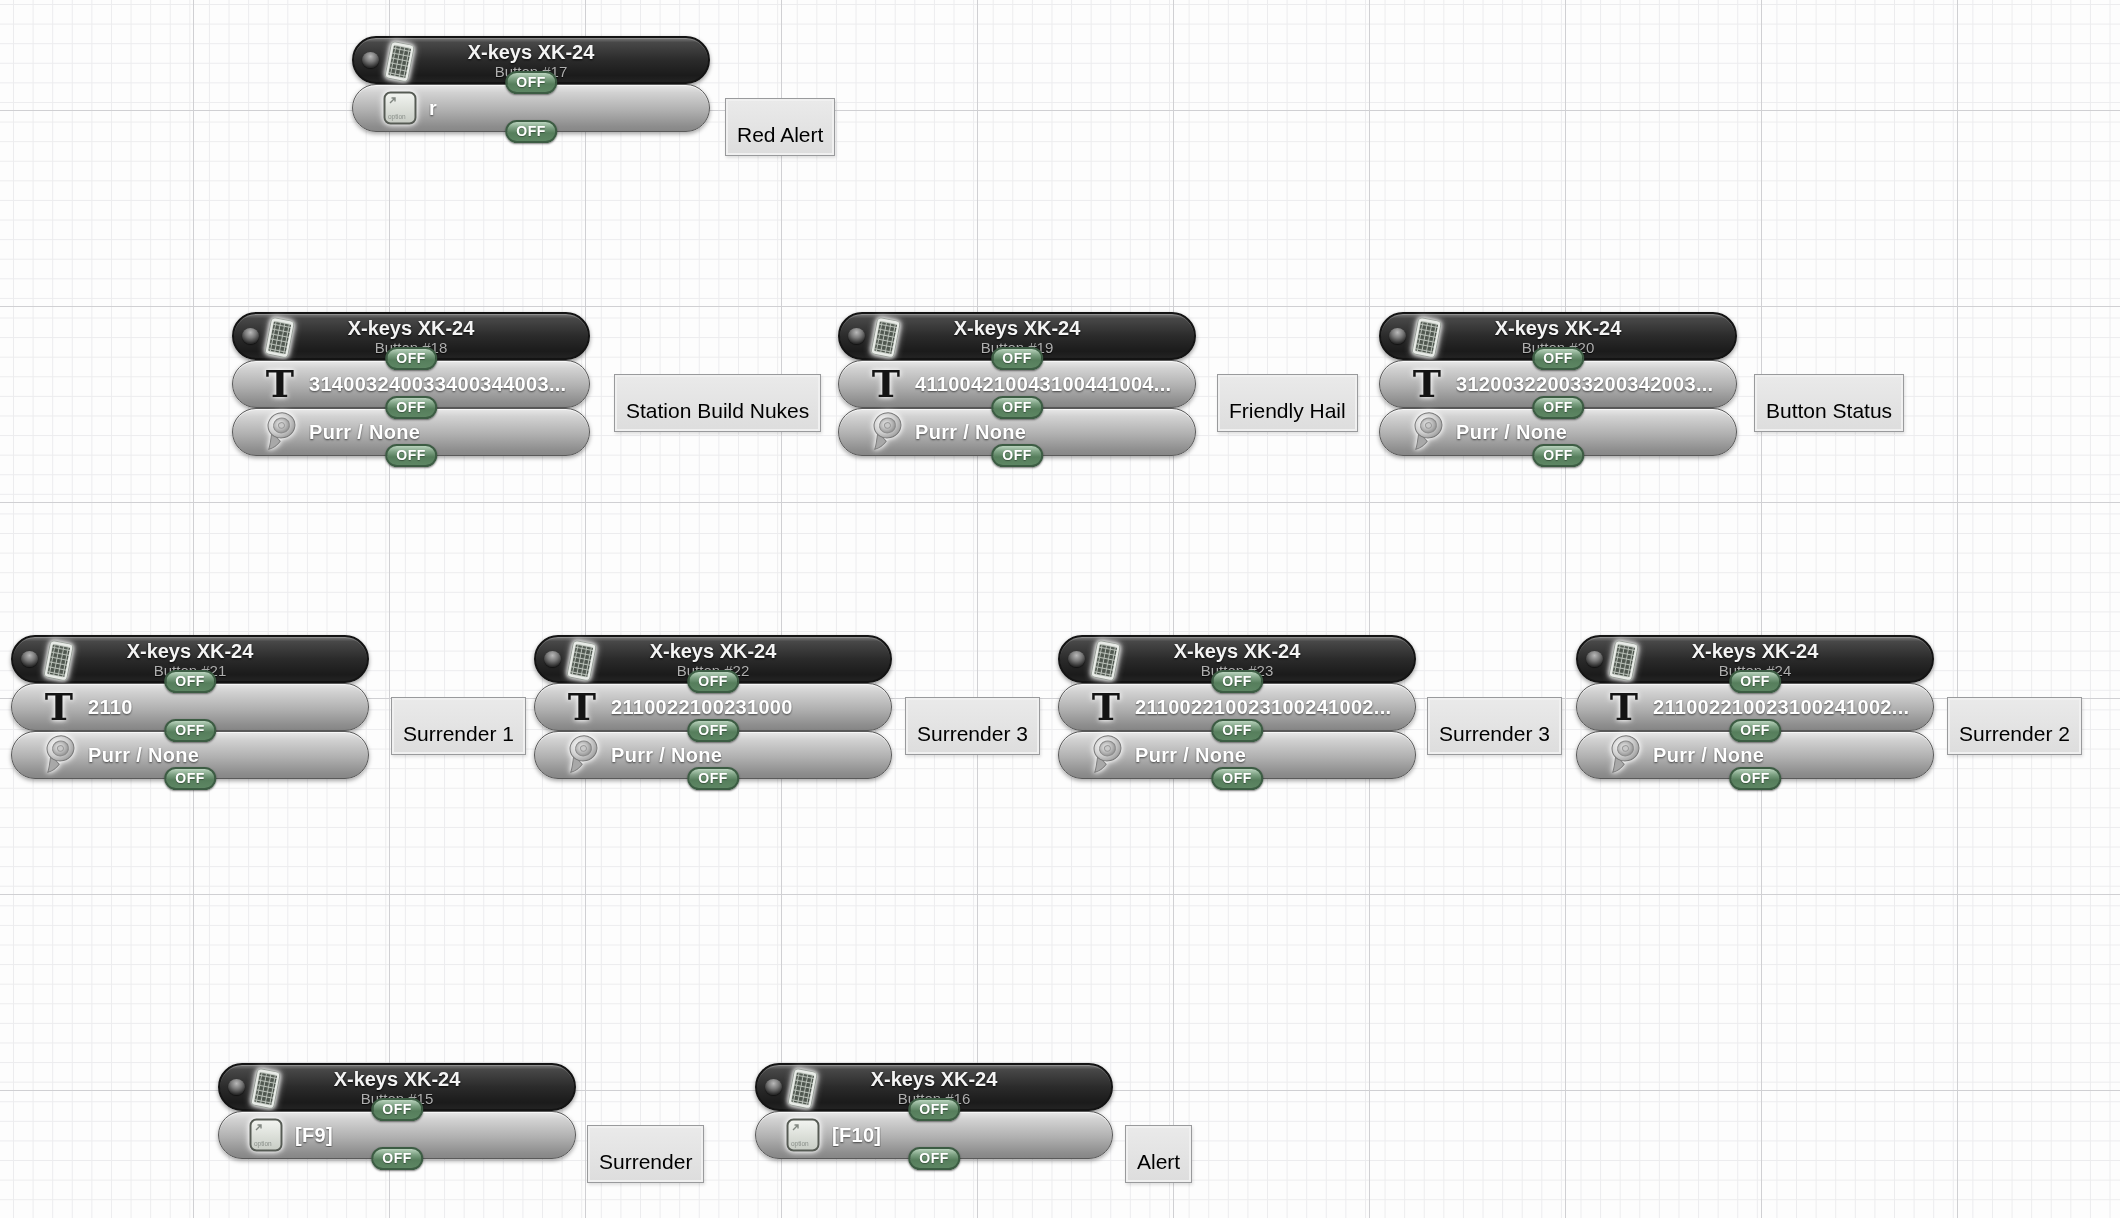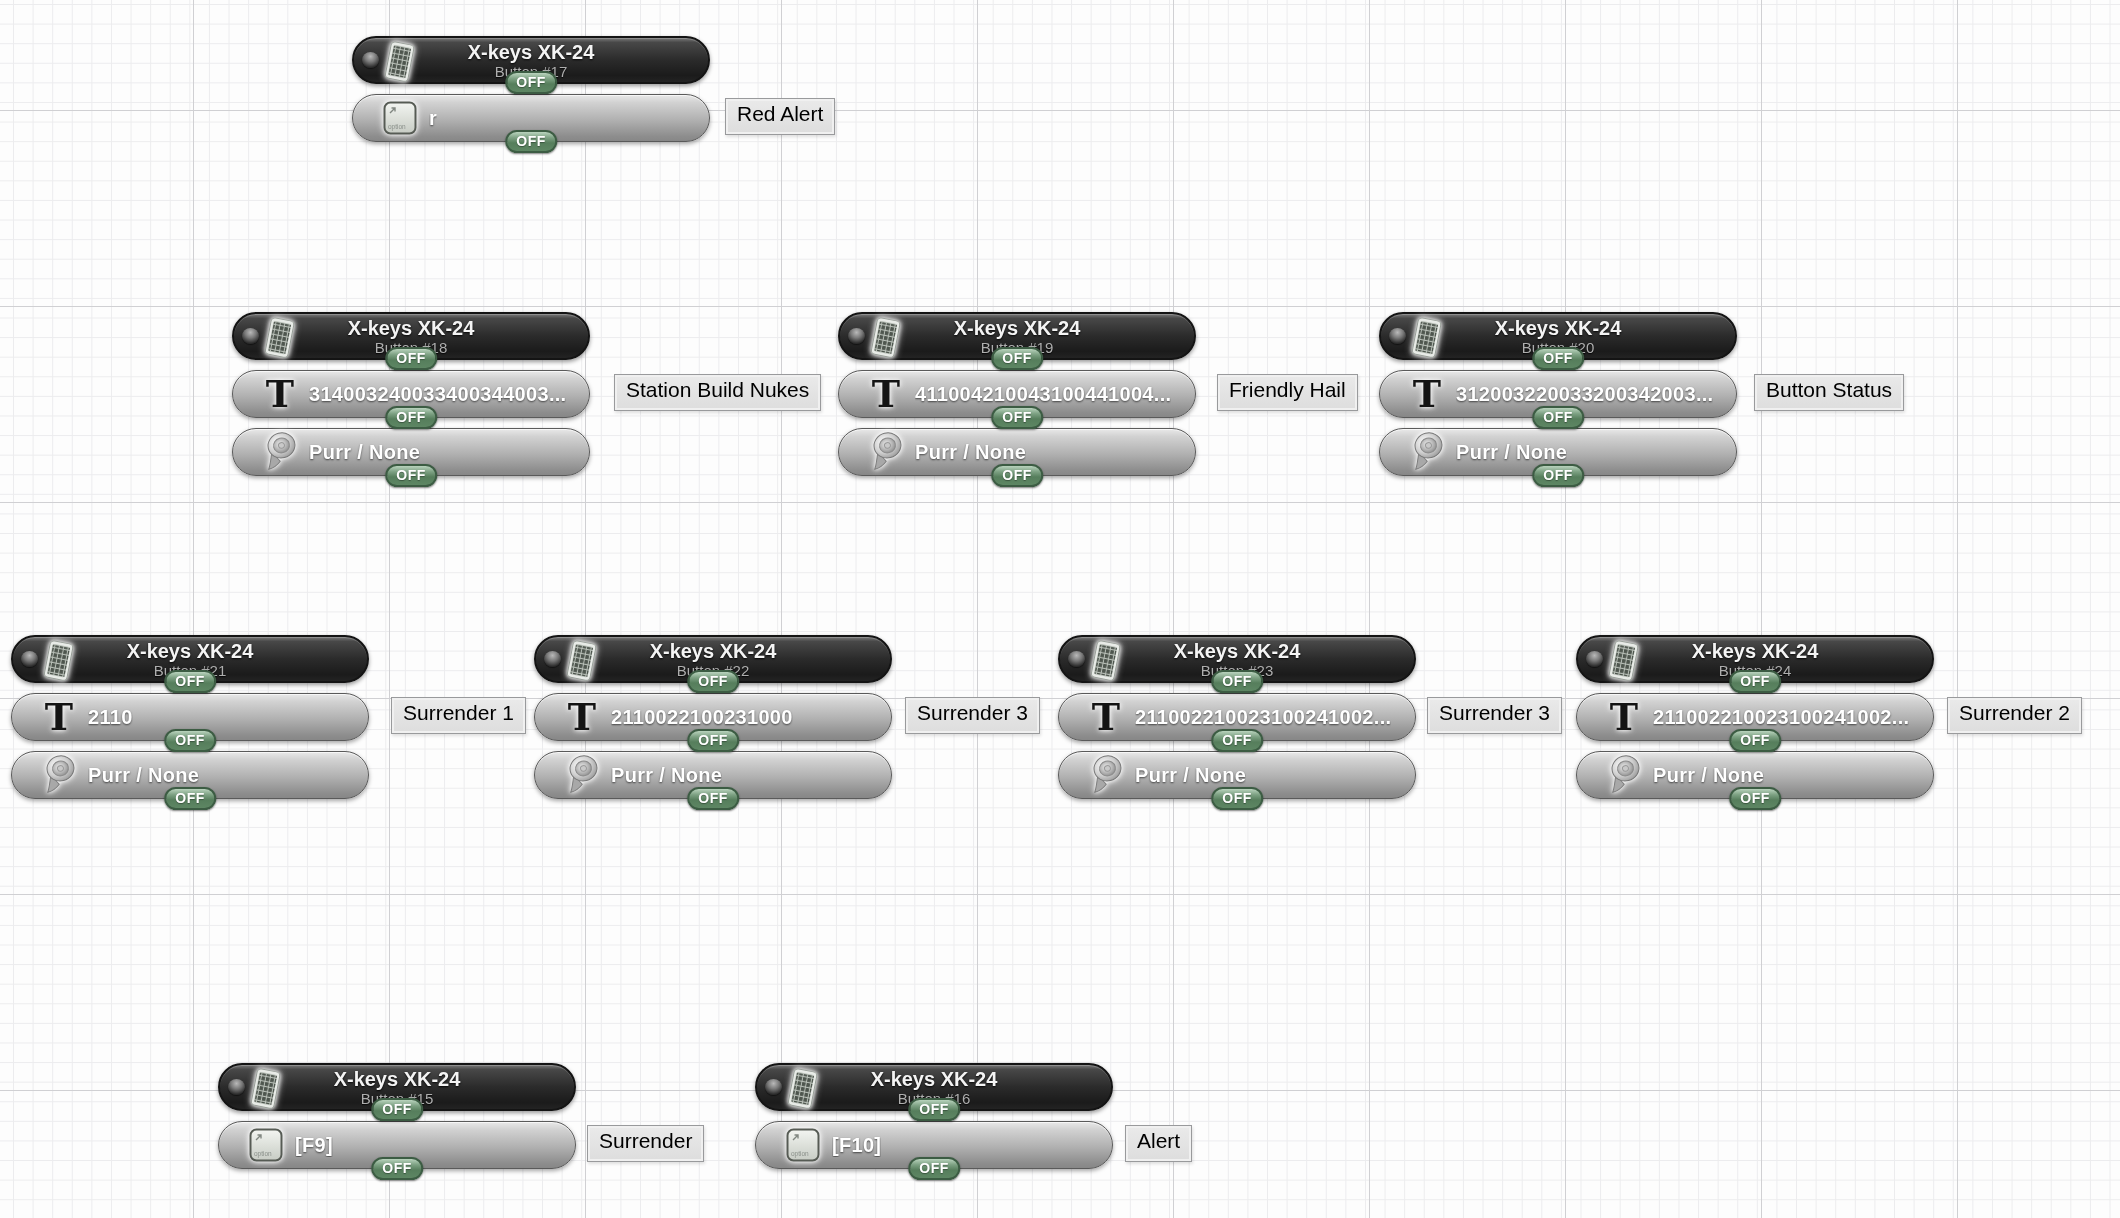--- a/index.html
+++ b/index.html
@@ -14,21 +14,21 @@
       linear-gradient(to bottom,#d0d0d3 1px,transparent 1px),
       linear-gradient(to right,#ececee 1px,transparent 1px),
       linear-gradient(to bottom,#ececee 1px,transparent 1px);
     background-size:196px 196px,196px 196px,19.6px 19.6px,19.6px 19.6px;
     background-position:193px 0,0 110px,13px 0,0 4px;
   }
 
   .group{position:absolute;width:358px;}
 
   .capsule{
-    position:relative;height:48px;border-radius:24px;margin-bottom:10px;
+    position:relative;height:48px;border-radius:24px;
   }
   .capsule.dark{
     background:linear-gradient(180deg,#7a7a7a 0%,#484848 10%,#2b2b2b 50%,#1b1b1b 85%,#232323 100%);
     border:2px solid #141414;
     box-shadow:0 2px 4px rgba(0,0,0,.40), inset 0 1px 0 rgba(255,255,255,.18);
   }
   .capsule.light{
     background:linear-gradient(180deg,#e9e9e9 0%,#d2d2d2 16%,#b0b0b0 55%,#8d8d8d 90%,#878787 100%);
     border:1px solid #5a5a5a;
     box-shadow:0 2px 4px rgba(0,0,0,.35), inset 0 1px 0 rgba(255,255,255,.65);
@@ -67,21 +67,21 @@
     color:#fff;font-size:14px;font-weight:700;letter-spacing:.5px;
     text-shadow:0 1px 1px rgba(0,0,0,.35);
     box-shadow:0 1px 2px rgba(0,0,0,.5);
   }
 
   .tag{
     position:absolute;top:62px;white-space:nowrap;
     background:linear-gradient(180deg,#eaeaea,#dddddd);
     border:1px solid #999a9c;
     box-shadow:inset 0 0 0 2px #f0f0f0, 1px 2px 3px rgba(0,0,0,.12);
-    font-size:21px;color:#000;padding:2px 11px 7px 11px;line-height:26px;
+    font-size:21px;color:#000;padding:23px 11px 7px 11px;line-height:26px;
   }
 </style>
 </head>
 <body>
 
 <svg width="0" height="0" style="position:absolute">
   <defs>
     <linearGradient id="keyg" x1="0" y1="0" x2="0" y2="1">
       <stop offset="0" stop-color="#f3f5f1"></stop>
         <stop offset="1" stop-color="#c7ccc4"></stop>

